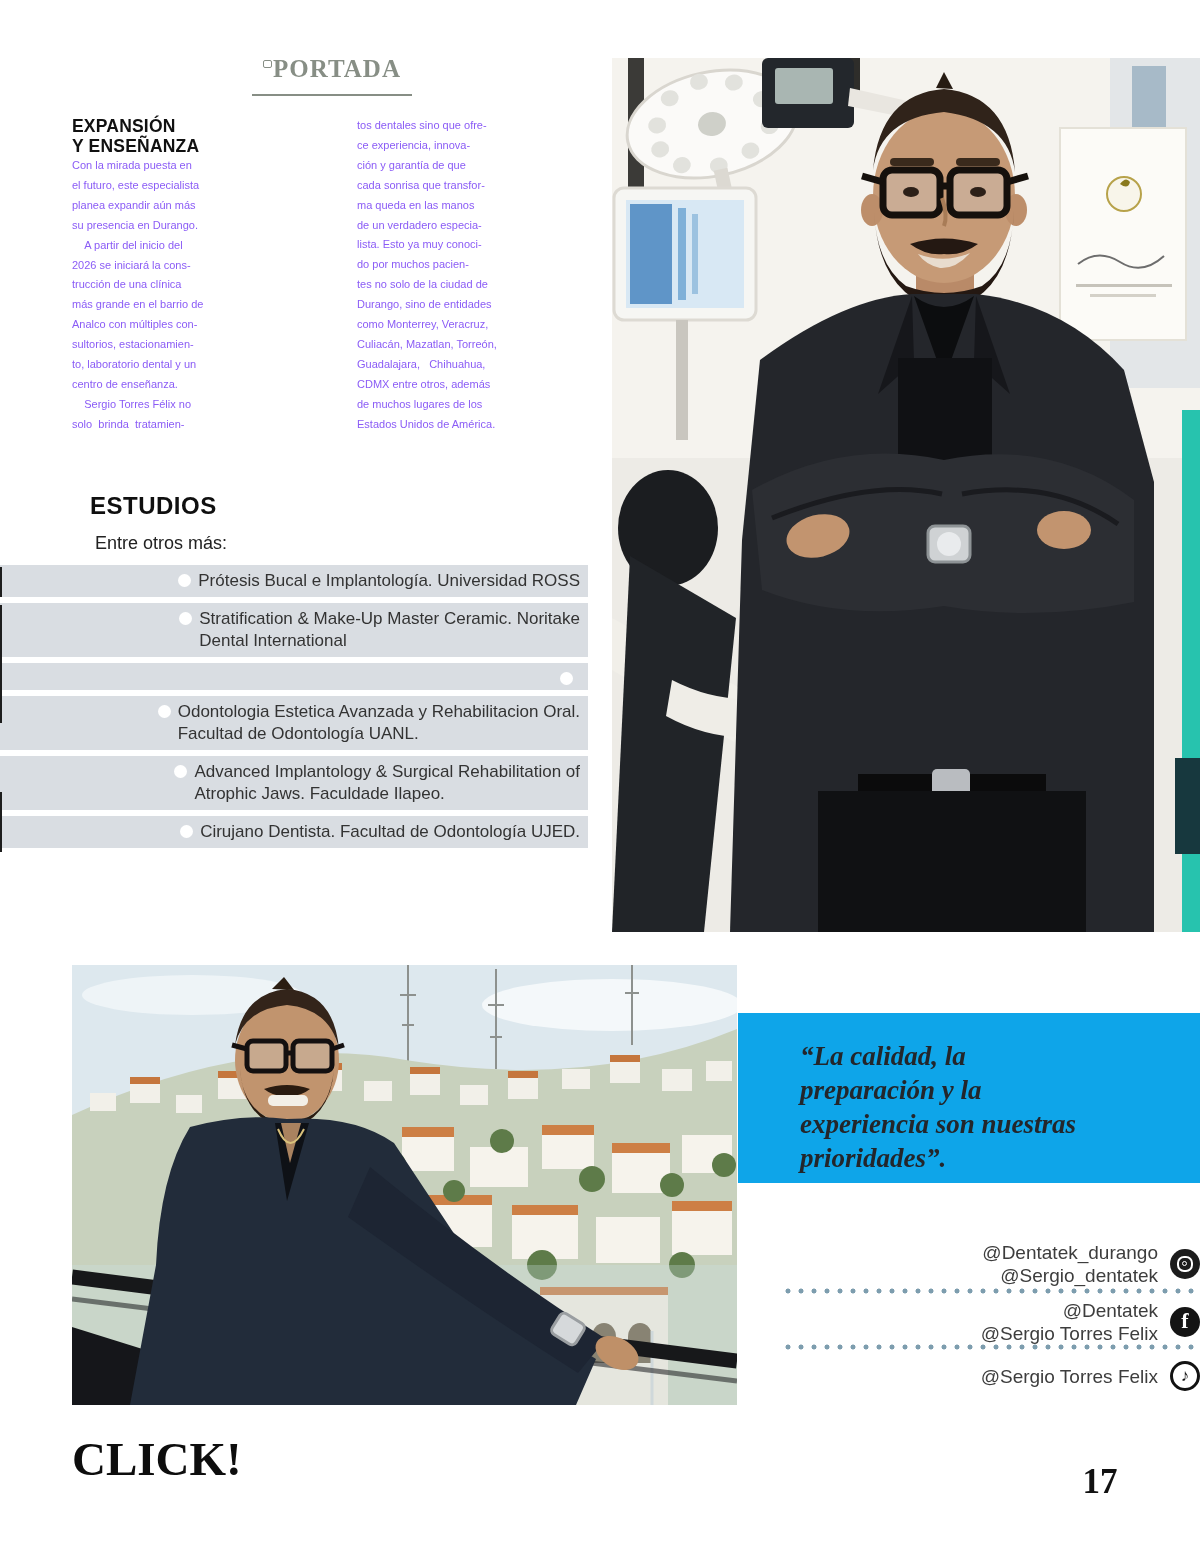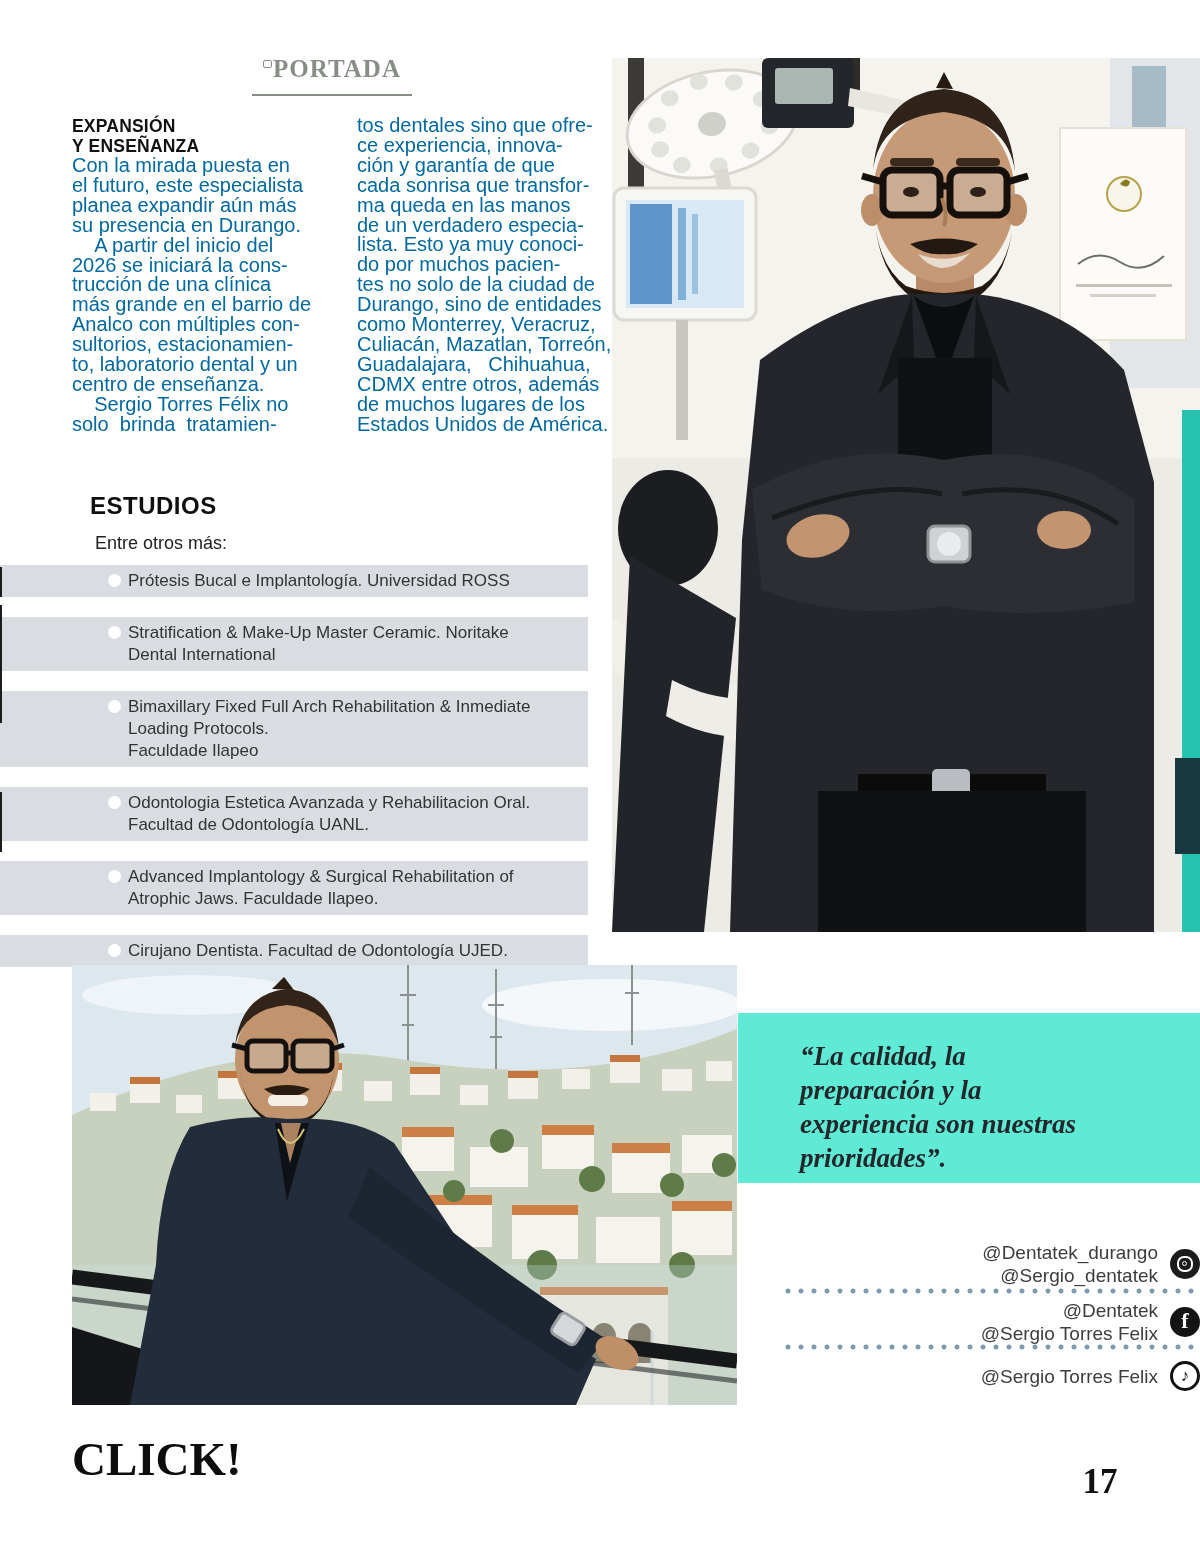--- a/index.html
+++ b/index.html
@@ -11,39 +11,39 @@
            font-family:"Liberation Serif",serif;font-weight:700;font-size:25px;
            letter-spacing:1px;color:#878e85;padding-bottom:11px;border-bottom:2px solid #878e85;}
   .portada-mark{display:inline-block;width:7px;height:6px;border:1.5px solid #878e85;
                 border-radius:2px;margin-right:1px;vertical-align:super;}
 
   
   .article{position:absolute;left:72px;top:116px;width:542px;display:flex;gap:28px;align-items:flex-start;}
   .article .col{width:262px;}
   .article h3{margin:0;font-size:17.5px;line-height:20px;font-weight:800;color:#111;
               white-space:pre-line;letter-spacing:.2px;}
-  .article p{margin:0;font-size:20px;line-height:19.9px;white-space:pre-line;color:#0369a1;}
+  .article p{margin:0;font-size:11px;line-height:19.9px;white-space:pre-line;color:#8b5cf6;}
 
   
   .estudios-title{position:absolute;left:82px;top:484px;margin:8px;font-size:24px;font-weight:800;
                   color:#0f0f0f;letter-spacing:.5px;}
   .estudios-sub{position:absolute;left:95px;top:533px;margin:0;font-size:18px;color:#222;}
   .estudios-list{position:absolute;left:0;top:565px;width:588px;}
-  .estudio-item{background:#d9dde2;margin-bottom:20px;padding:5px 8px 5px 108px;display:flex;}
+  .estudio-item{background:#d9dde2;margin-bottom:6px;padding:5px 8px 5px 44px;display:flex;justify-content:flex-end;}
   .bullet{flex:0 0 13px;width:13px;height:13px;border-radius:50%;background:#ffffff;margin:4px 7px 0 0;}
   .estudio-text{font-size:17px;line-height:22px;color:#333;white-space:pre-line;}
   .artifact{position:absolute;left:0;width:2px;background:#1d1d1d;}
 
   
   .main-photo{position:absolute;left:612px;top:58px;width:588px;height:874px;margin:0;}
   .bottom-photo{position:absolute;left:72px;top:965px;width:665px;height:440px;margin:0;}
   .main-photo svg,.bottom-photo svg{display:block;width:100%;height:100%;}
 
   
-  .quote-box{position:absolute;left:738px;top:1013px;width:462px;height:170px;background:#5eead4;}
+  .quote-box{position:absolute;left:738px;top:1013px;width:462px;height:170px;background:#0ea5e9;}
   .quote-text{margin:26px 0 0 62px;font-family:"Liberation Serif",serif;font-style:italic;
               font-size:27px;line-height:34px;color:#23262b;white-space:pre-line;font-weight:600;}
 
   
   .social-row{position:absolute;left:700px;width:500px;display:flex;justify-content:flex-end;
               align-items:center;gap:12px;box-sizing:border-box;}
   .handle{font-size:19px;line-height:23px;color:#3d3d3d;text-align:right;white-space:pre-line;}
   .dotline{position:absolute;left:785px;width:415px;height:6px;
            background-image:radial-gradient(circle at 3px 3px,#7d9dae 2.2px,rgba(0,0,0,0) 2.8px);
            background-size:13px 6px;background-repeat:repeat-x;}
@@ -119,23 +119,20 @@
       <span class="bullet"></span>
       <span class="estudio-text">Prótesis Bucal e Implantología. Universidad ROSS</span>
     </div>
     <div class="estudio-item">
       <span class="bullet"></span>
       <span class="estudio-text">Stratification &amp; Make-Up Master Ceramic. Noritake
 Dental International</span>
     </div>
     <div class="estudio-item">
       <span class="bullet"></span>
-      <span class="estudio-text">Bimaxillary Fixed Full Arch Rehabilitation &amp; Inmediate
-Loading Protocols.
-Faculdade Ilapeo</span>
     </div>
     <div class="estudio-item">
       <span class="bullet"></span>
       <span class="estudio-text">Odontologia Estetica Avanzada y Rehabilitacion Oral.
 Facultad de Odontología UANL.</span>
     </div>
     <div class="estudio-item">
       <span class="bullet"></span>
       <span class="estudio-text">Advanced Implantology &amp; Surgical Rehabilitation of
 Atrophic Jaws. Faculdade Ilapeo.</span>

